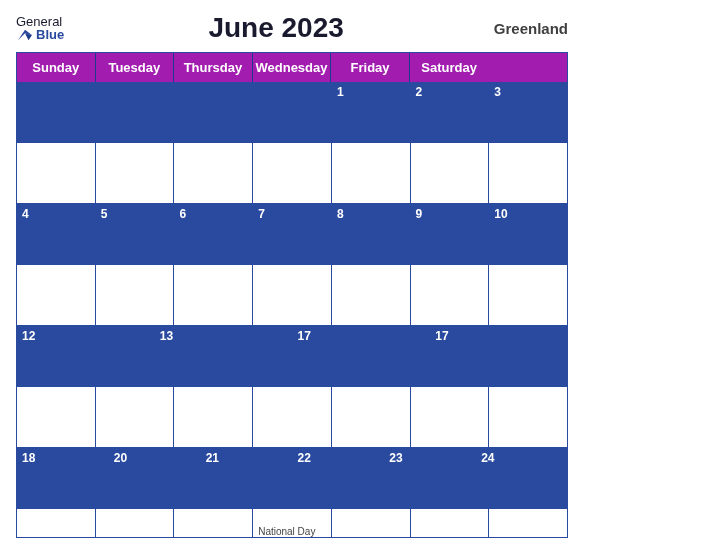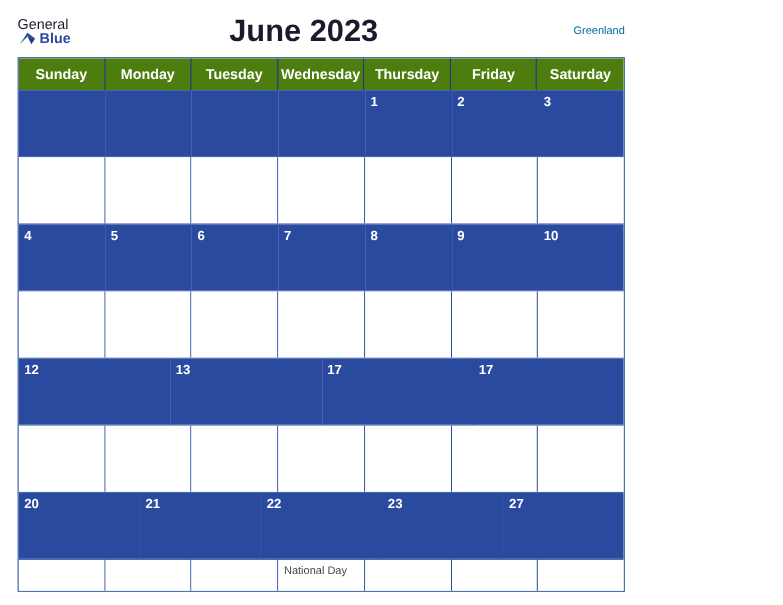--- a/index.html
+++ b/index.html
@@ -49,48 +49,49 @@
       height: 14px;
     }
     .calendar-title {
       font-size: 28px;
       font-weight: bold;
       color: #1a1a2e;
       text-align: center;
       flex: 1;
     }
     .region-label {
-      font-size: 10px;
-      color: #0369a1;
+      font-size: 15px;
+      color: #404040;
       text-align: right;
       min-width: 80px;
+      font-weight: bold;
     }
     .day-num {
       font-size: 12px;
       font-weight: bold;
       color: #1a1a2e;
       display: block;
     }
     .event-label {
       font-size: 10px;
       color: #444;
-      margin-top: 2px;
+      margin-top: 14px;
       display: block;
     }
     .cal-wrapper {
       flex: 1;
       display: flex;
       flex-direction: column;
       border: 1.5px solid #2a4a9f;
       overflow: hidden;
     }
     .cal-head {
       display: grid;
       grid-template-columns: repeat(7, 1fr);
-      background-color: #4d7c0f;
+      background-color: #a21caf;
     }
     .cal-head-cell {
       color: #fff;
       font-size: 13px;
       font-weight: bold;
       text-align: center;
       padding: 7px 2px;
       border-right: 1px solid #1e3a8a;
     }
     .cal-head-cell:last-child { border-right: none; }
@@ -139,24 +140,23 @@
         <span>Blue</span>
       </span>
     </div>
     <div class="calendar-title">June 2023</div>
     <div class="region-label">Greenland</div>
   </div>
 
   <div class="cal-wrapper">
     <div class="cal-head">
       <div class="cal-head-cell">Sunday</div>
-      <div class="cal-head-cell">Monday</div>
       <div class="cal-head-cell">Tuesday</div>
+      <div class="cal-head-cell">Thursday</div>
       <div class="cal-head-cell">Wednesday</div>
-      <div class="cal-head-cell">Thursday</div>
       <div class="cal-head-cell">Friday</div>
       <div class="cal-head-cell">Saturday</div>
     </div>
     <div class="cal-body" id="cal-body">
     <div class="cal-week">
           <div class="cal-cell header-cell"></div>
           <div class="cal-cell header-cell"></div>
           <div class="cal-cell header-cell"></div>
           <div class="cal-cell header-cell"></div>
           <div class="cal-cell header-cell">
@@ -228,33 +228,36 @@
           <div class="cal-cell body-cell"></div>
           <div class="cal-cell body-cell"></div>
           <div class="cal-cell body-cell"></div>
           <div class="cal-cell body-cell"></div>
           <div class="cal-cell body-cell"></div>
           <div class="cal-cell body-cell"></div>
           <div class="cal-cell body-cell"></div>
         </div>
         <div class="cal-week">
           <div class="cal-cell header-cell">
+            <span class="day-num">18</span>
+          </div>
+          <div class="cal-cell header-cell">
             <span class="day-num">20</span>
           </div>
           <div class="cal-cell header-cell">
             <span class="day-num">21</span>
           </div>
           <div class="cal-cell header-cell">
             <span class="day-num">22</span>
           </div>
           <div class="cal-cell header-cell">
             <span class="day-num">23</span>
           </div>
           <div class="cal-cell header-cell">
-            <span class="day-num">27</span>
+            <span class="day-num">24</span>
           </div>
         </div>
         <div class="cal-week">
           <div class="cal-cell body-cell"></div>
           <div class="cal-cell body-cell"></div>
           <div class="cal-cell body-cell"></div>
           <div class="cal-cell body-cell">
             <span class="event-label">National Day</span>
           </div>
           <div class="cal-cell body-cell"></div>

